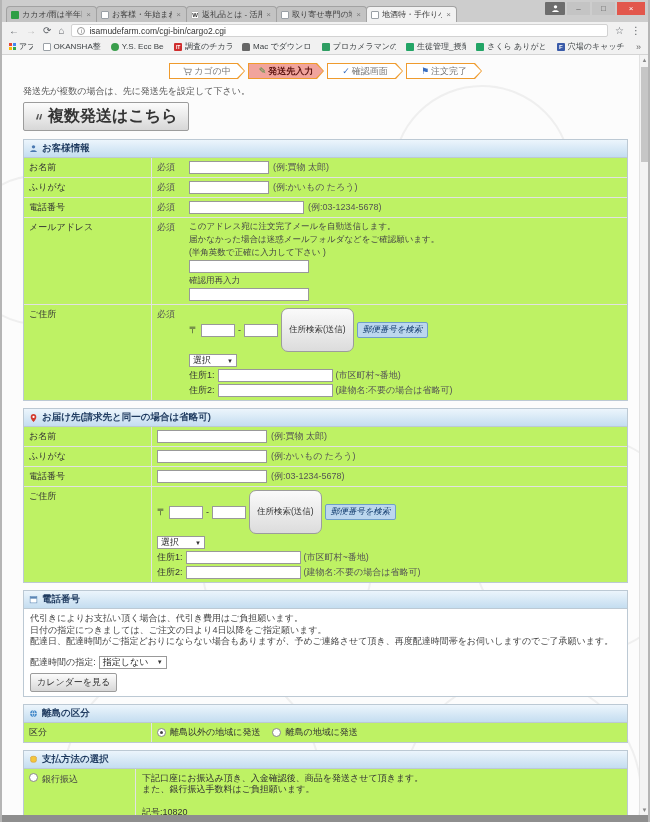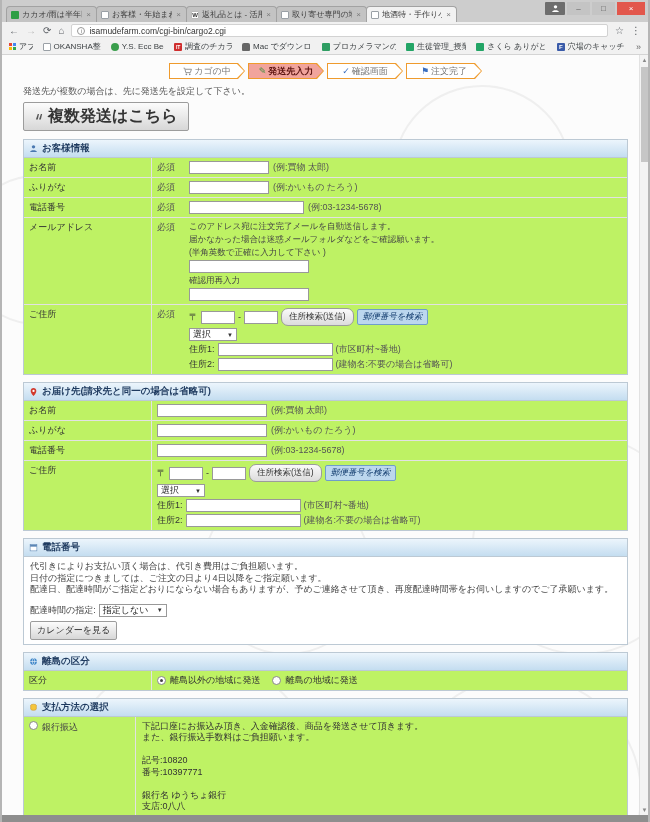--- a/index.html
+++ b/index.html
@@ -74,21 +74,21 @@
   .cell { padding:3px 5px; }
   .c-label { width:128px; flex:0 0 auto; border-right:1px solid #e2e2e2; }
   .c-req { width:32px; flex:0 0 auto; color:#555; }
   .c-field { flex:1; display:flex; align-items:center; gap:4px; flex-wrap:wrap; }
   .c-col { flex:1; display:flex; flex-direction:column; gap:2px; }
   .inline { display:flex; align-items:center; gap:3px; flex-wrap:wrap; }
   input.txt { border:1px solid #999; height:13px; font-size:9px; padding:0 2px; background:#fff; }
   .w35{width:34px} .w80{width:80px} .w115{width:115px} .w120{width:120px} .w110{width:110px}
   .hint { color:#555; }
   .mailnote { font-size:8.5px; color:#444; line-height:11px; }
-  .btn-pill { background:linear-gradient(#fafafa,#dcdcdc); border:1px solid #9c9c9c; border-radius:7px; font-size:8.5px; padding:2px 7px; color:#333; }
+  .btn-pill { background:linear-gradient(#fafafa,#dcdcdc); border:1px solid #9c9c9c; border-radius:7px; font-size:8.5px; padding:15px 7px; color:#333; }
   .btn-blue { background:#bcd7ee; border:1px solid #6f9ec9; border-radius:2px; font-size:8.5px; padding:1px 5px; color:#123c6e;font-style:italic; }
   .sel { border:1px solid #999; height:13px; background:#fff; display:inline-flex; align-items:center; justify-content:space-between; font-size:9px; padding:0 3px; gap:6px; color:#222; }
   .sel .arr { font-size:6px; color:#333; }
   .radio { display:inline-block; width:9px; height:9px; border:1px solid #888; border-radius:50%; background:#fff; position:relative; flex:0 0 auto; }
   .radio.on::after { content:""; position:absolute; inset:2px; background:#444; border-radius:50%; }
 
   .sec-body { padding:4px 6px; font-size:9px; color:#444; }
   .dt-line { min-height:11.5px; line-height:11.5px; }
   .dt-ctl { margin-top:8px; display:flex; align-items:center; gap:3px; }
   .btn-cal { margin-top:4px; padding:2px 6px; font-size:9px;justify-content:center; }

